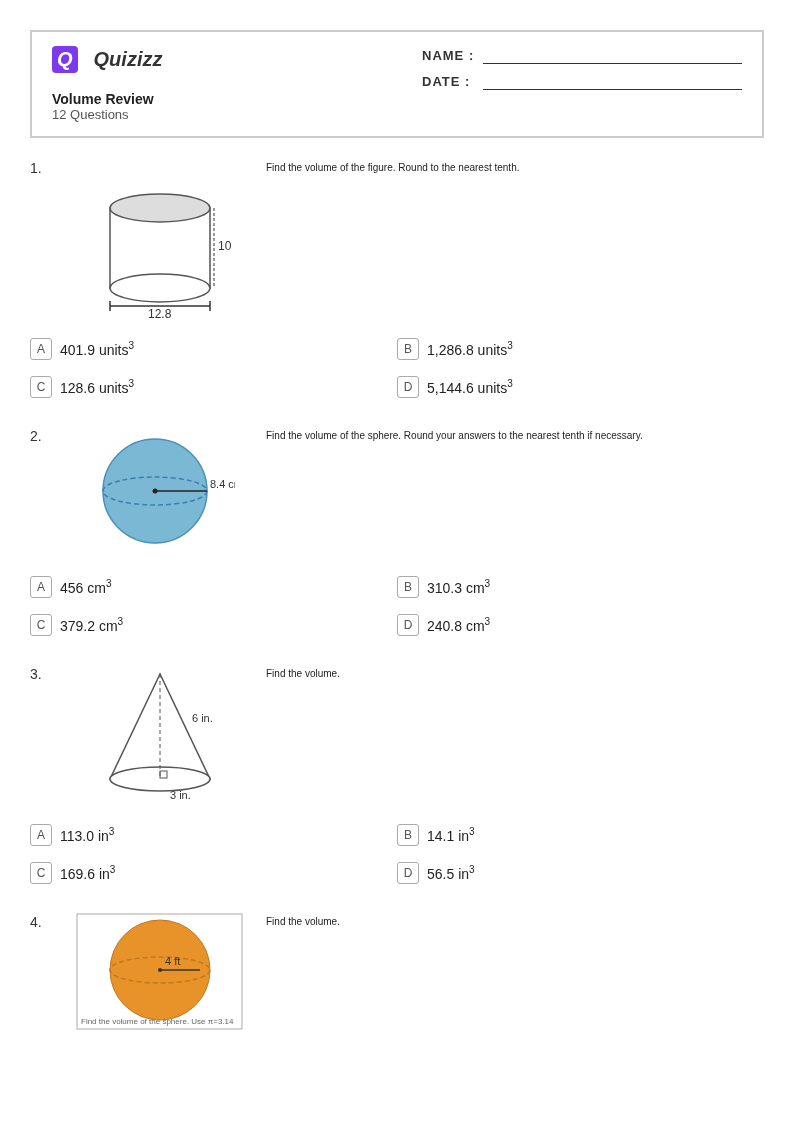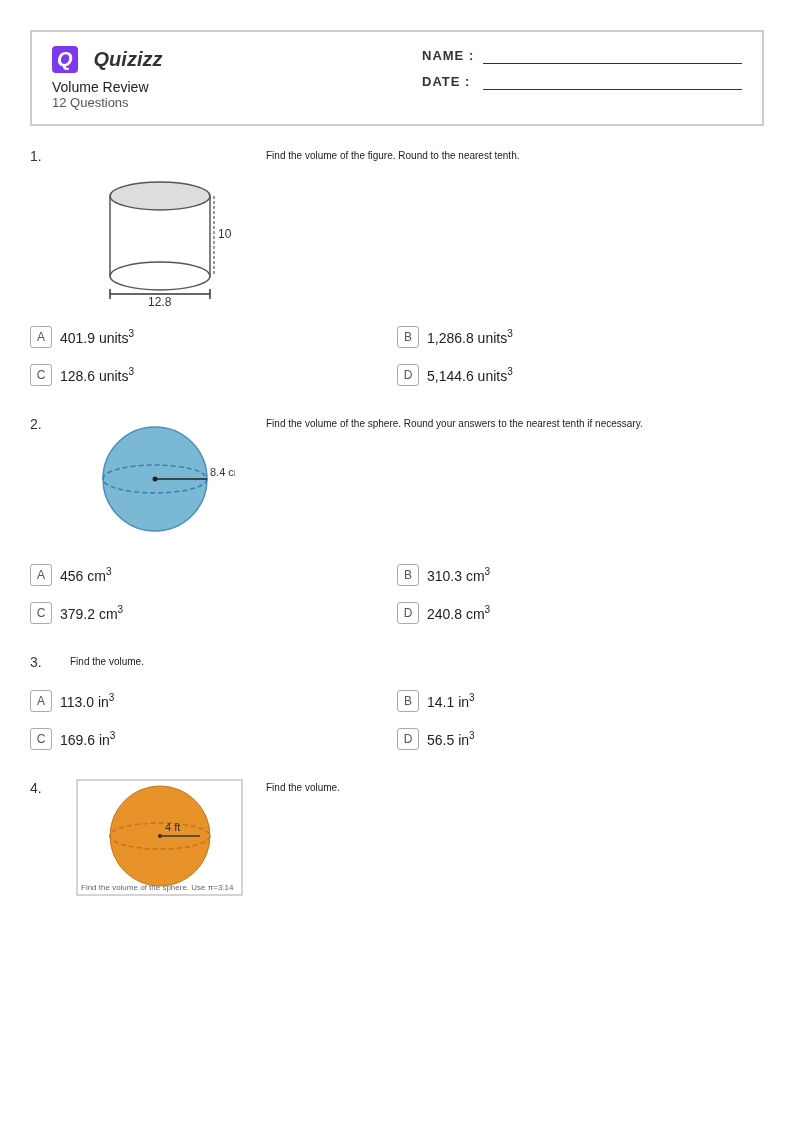--- a/index.html
+++ b/index.html
@@ -29,23 +29,23 @@
       align-items: flex-start;
     }
 
     .logo-area {}
     .logo {
       font-size: 22px;
       font-weight: bold;
       color: #333;
     }
     .worksheet-title {
-      font-weight: normal;
+      font-weight: bold;
       font-size: 14px;
-      margin-top: 6px;
+      margin-top: 18px;
       color: #222;
     }
     .worksheet-subtitle {
       font-size: 13px;
       color: #555;
     }
 
     .form-fields {
       display: flex;
       flex-direction: column;
@@ -265,20 +265,37 @@
         <div class="answer-option">
           <div class="answer-letter">D</div>
           <span class="answer-text">240.8 cm<sup>3</sup></span>
         </div>
       </div>
     </div>
 
     <div class="question-block">
       <div class="question-row">
         <span class="q-number">3.</span>
+        <div class="q-image">
+
+          <svg width="160" height="140" viewBox="0 0 160 140" class="cone-svg">
+
+            <polygon points="80,10 30,115 130,115" fill="white" stroke="#555" stroke-width="1.5"></polygon>
+
+            <ellipse cx="80" cy="115" rx="50" ry="12" fill="white" stroke="#555" stroke-width="1.5"></ellipse>
+
+            <line x1="80" y1="10" x2="80" y2="115" stroke="#555" stroke-width="1" stroke-dasharray="4,3"></line>
+
+            <rect x="80" y="107" width="7" height="7" fill="none" stroke="#555" stroke-width="1"></rect>
+
+            <text x="112" y="58" font-size="11" fill="#333" font-family="Arial">6 in.</text>
+
+            <text x="90" y="135" font-size="11" fill="#333" font-family="Arial">3 in.</text>
+          </svg>
+        </div>
         <div class="q-text">Find the volume.</div>
       </div>
       <div class="answers-grid">
         <div class="answer-option">
           <div class="answer-letter">A</div>
           <span class="answer-text">113.0 in<sup>3</sup></span>
         </div>
         <div class="answer-option">
           <div class="answer-letter">B</div>
           <span class="answer-text">14.1 in<sup>3</sup></span>

